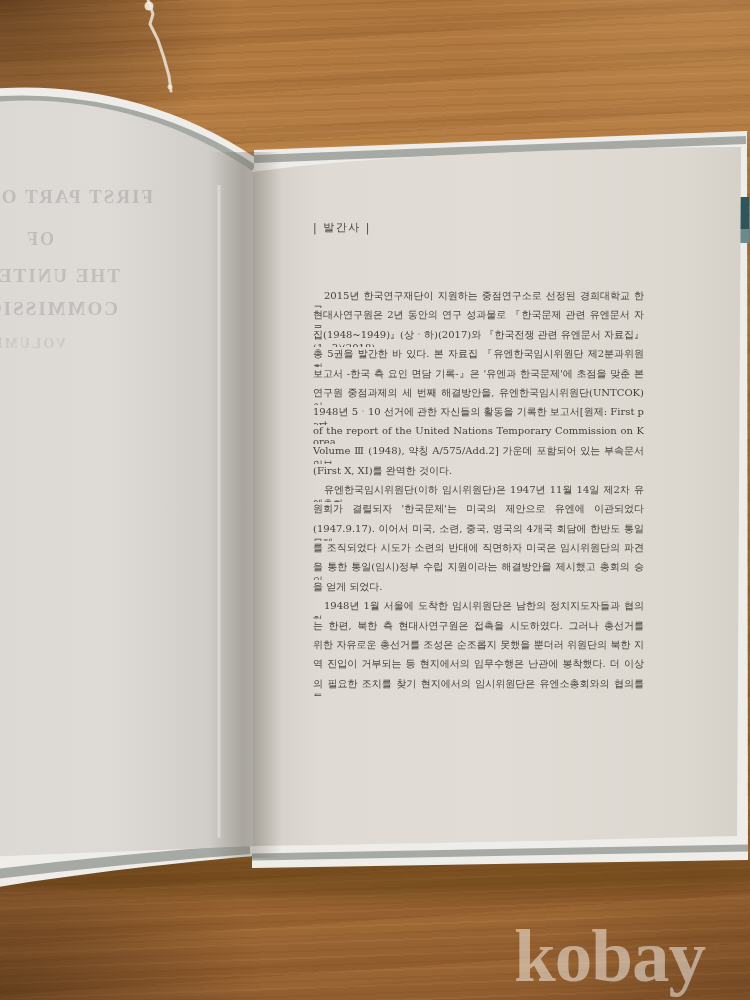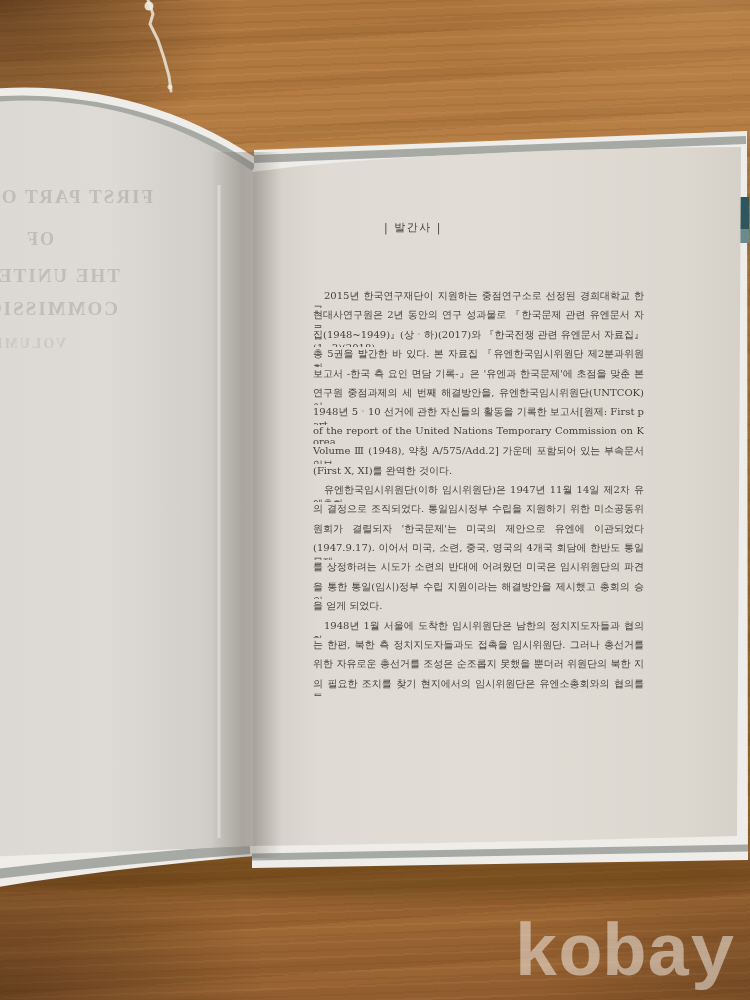--- a/index.html
+++ b/index.html
@@ -27,35 +27,35 @@
     color:rgba(108,110,118,0.26);font-weight:bold;letter-spacing:2px;
     font-family:"Liberation Serif","DejaVu Serif",serif;
   }
   .gl1{left:-62px;top:76px;width:215px;font-size:19px;}
   .gl2{left:14px;top:119px;width:40px;font-size:18px;}
   .gl3{left:-92px;top:155px;width:212px;font-size:19px;}
   .gl4{left:-100px;top:188px;width:218px;font-size:19px;}
   .gl5{left:-84px;top:226px;width:150px;font-size:14px;color:rgba(112,114,120,0.16);}
   .section-header{
     position:absolute;left:313px;top:220px;width:200px;
-    font-size:11px;color:#45413a;letter-spacing:1.5px;text-align:center;
+    font-size:11px;color:#45413a;letter-spacing:1.5px;
   }
   .body-text{
     position:absolute;left:313px;top:289px;width:331px;
     font-size:10px;color:#45413a;
   }
   .body-text .line{
     height:19.4px;overflow:hidden;word-break:break-all;
     text-align:justify;text-align-last:justify;
   }
   .body-text .line.plast{text-align-last:left;}
   .body-text .para .line:first-child{text-indent:11px;}
   .watermark{
     position:absolute;left:514px;top:918px;
-    font-family:Liberation Mono, monospace;
+    font-family:Liberation Serif, serif;
     font-weight:bold;font-size:75px;letter-spacing:-1px;
     color:rgba(250,248,244,0.50);line-height:1;
   }
 </style>
 </head>
 <body>
 
 <div class="stage">
 
   <div class="corner c-tl"></div>
@@ -141,30 +141,30 @@
         <div class="line">총 5권을 발간한 바 있다. 본 자료집 『유엔한국임시위원단 제2분과위원회</div>
         <div class="line">보고서 -한국 측 요인 면담 기록-』은 '유엔과 한국문제'에 초점을 맞춘 본</div>
         <div class="line">연구원 중점과제의 세 번째 해결방안을, 유엔한국임시위원단(UNTCOK)이</div>
         <div class="line">1948년 5ㆍ10 선거에 관한 자신들의 활동을 기록한 보고서[원제: First part</div>
         <div class="line">of the report of the United Nations Temporary Commission on Korea,</div>
         <div class="line">Volume Ⅲ (1948), 약칭 A/575/Add.2] 가운데 포함되어 있는 부속문서 일부</div>
         <div class="line plast">(First X, XI)를 완역한 것이다.</div>
       </div>
       <div class="para">
         <div class="line">유엔한국임시위원단(이하 임시위원단)은 1947년 11월 14일 제2차 유엔총회</div>
-        <div class="line">의 결정으로 조직되었다. 통일임시정부 수립을 지원하기 위한 미소공동위</div>
         <div class="line">원회가 결렬되자 '한국문제'는 미국의 제안으로 유엔에 이관되었다</div>
         <div class="line">(1947.9.17). 이어서 미국, 소련, 중국, 영국의 4개국 회담에 한반도 통일문제</div>
-        <div class="line">를 상정하려는 시도가 소련의 반대에 어려웠던 미국은 임시위원단의 파견</div>
+        <div class="line">를 조직되었다 시도가 소련의 반대에 직면하자 미국은 임시위원단의 파견</div>
         <div class="line">을 통한 통일(임시)정부 수립 지원이라는 해결방안을 제시했고 총회의 승인</div>
         <div class="line plast">을 얻게 되었다.</div>
       </div>
       <div class="para">
         <div class="line">1948년 1월 서울에 도착한 임시위원단은 남한의 정치지도자들과 협의하</div>
-        <div class="line">는 한편, 북한 측 정치지도자들과도 접촉을 임시위원단. 그러나 총선거를</div>
+        <div class="line">는 한편, 북한 측 현대사연구원은 접촉을 시도하였다. 그러나 총선거를</div>
         <div class="line">위한 자유로운 총선거를 조성은 순조롭지 못했을 뿐더러 위원단의 북한 지</div>
+        <div class="line">역 진입이 거부되는 등 현지에서의 임무수행은 난관에 봉착했다. 더 이상</div>
         <div class="line plast">의 필요한 조치를 찾기 현지에서의 임시위원단은 유엔소총회와의 협의를 통</div>
       </div>
     </div>
 
   <div class="watermark">kobay</div>
 
 </div>
 
 </body></html>

